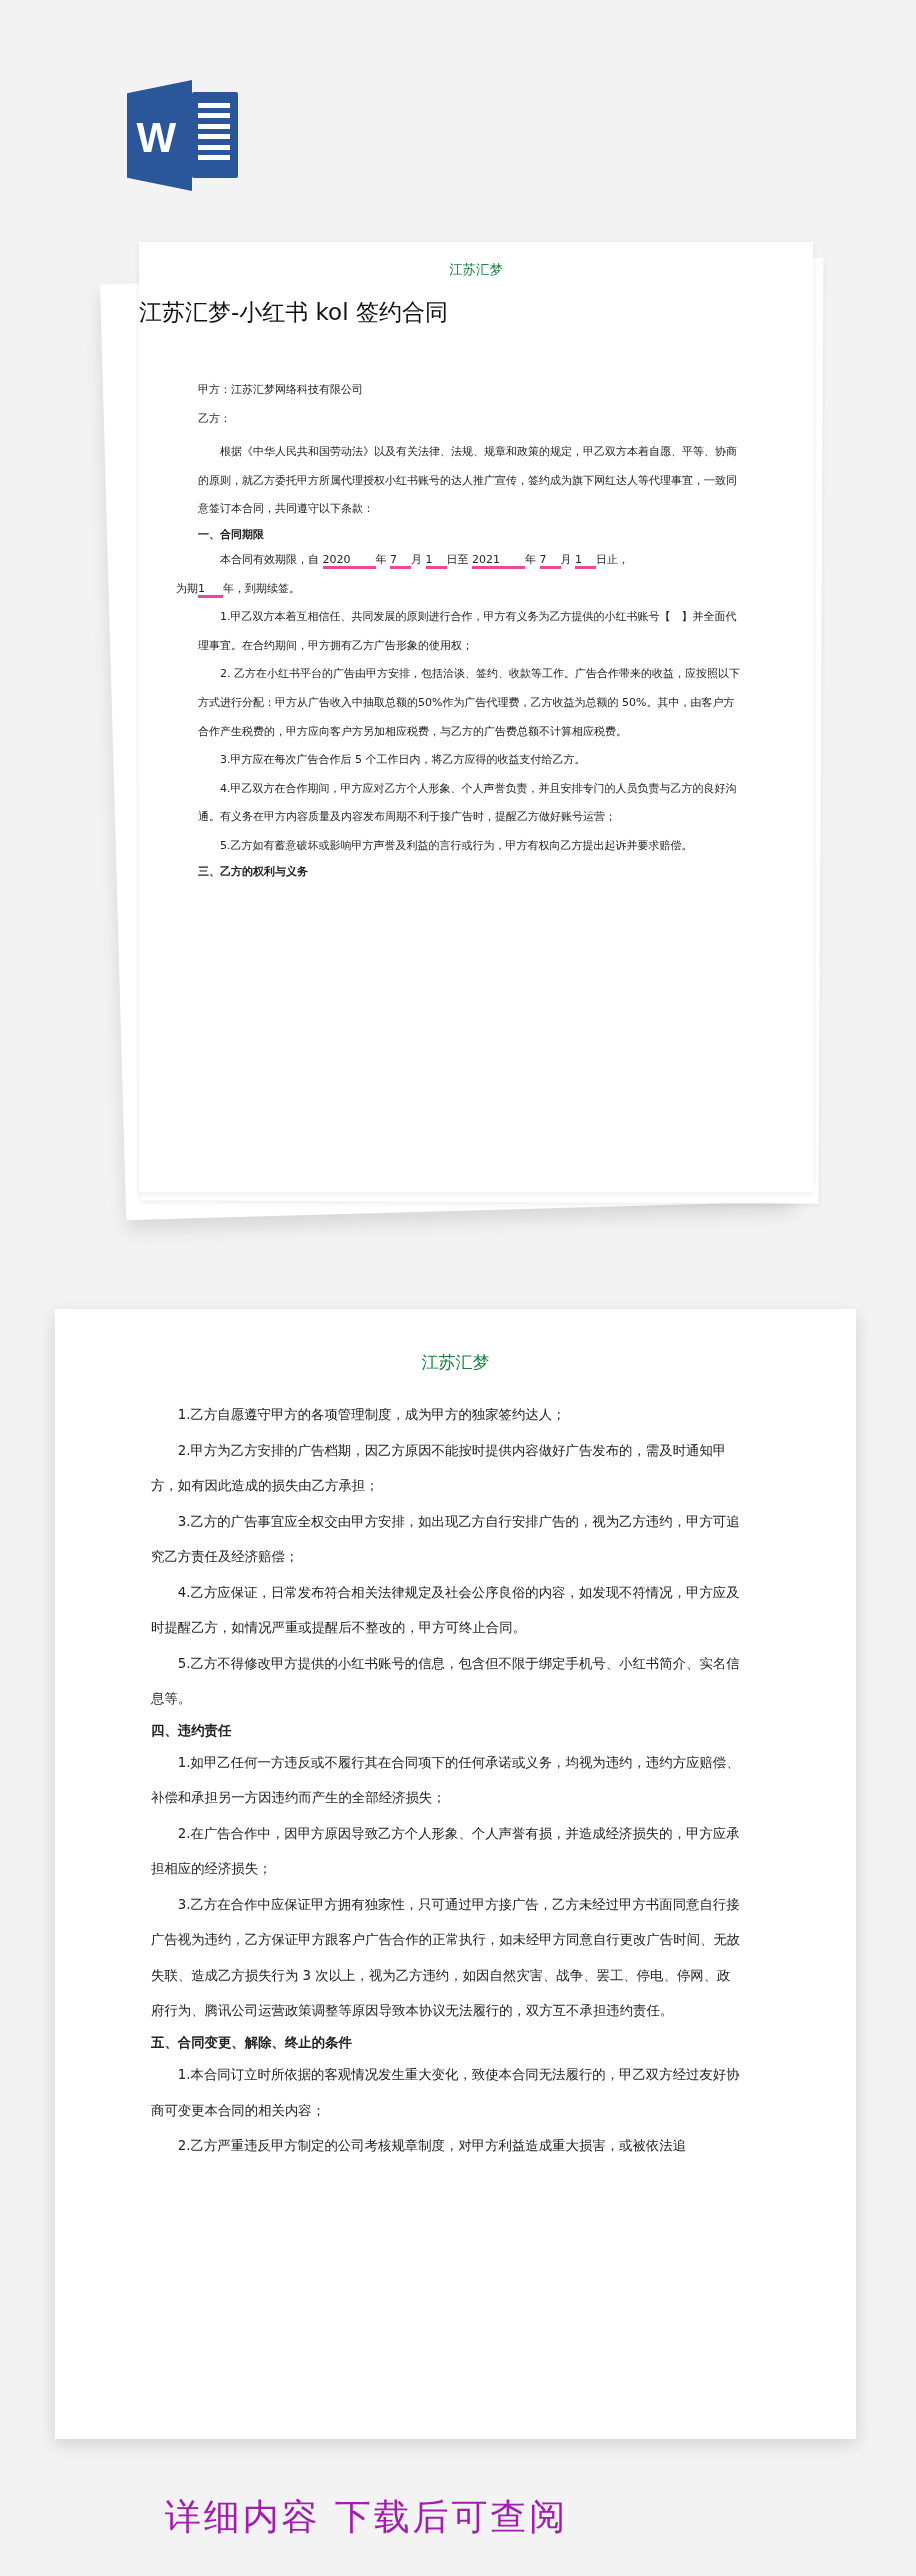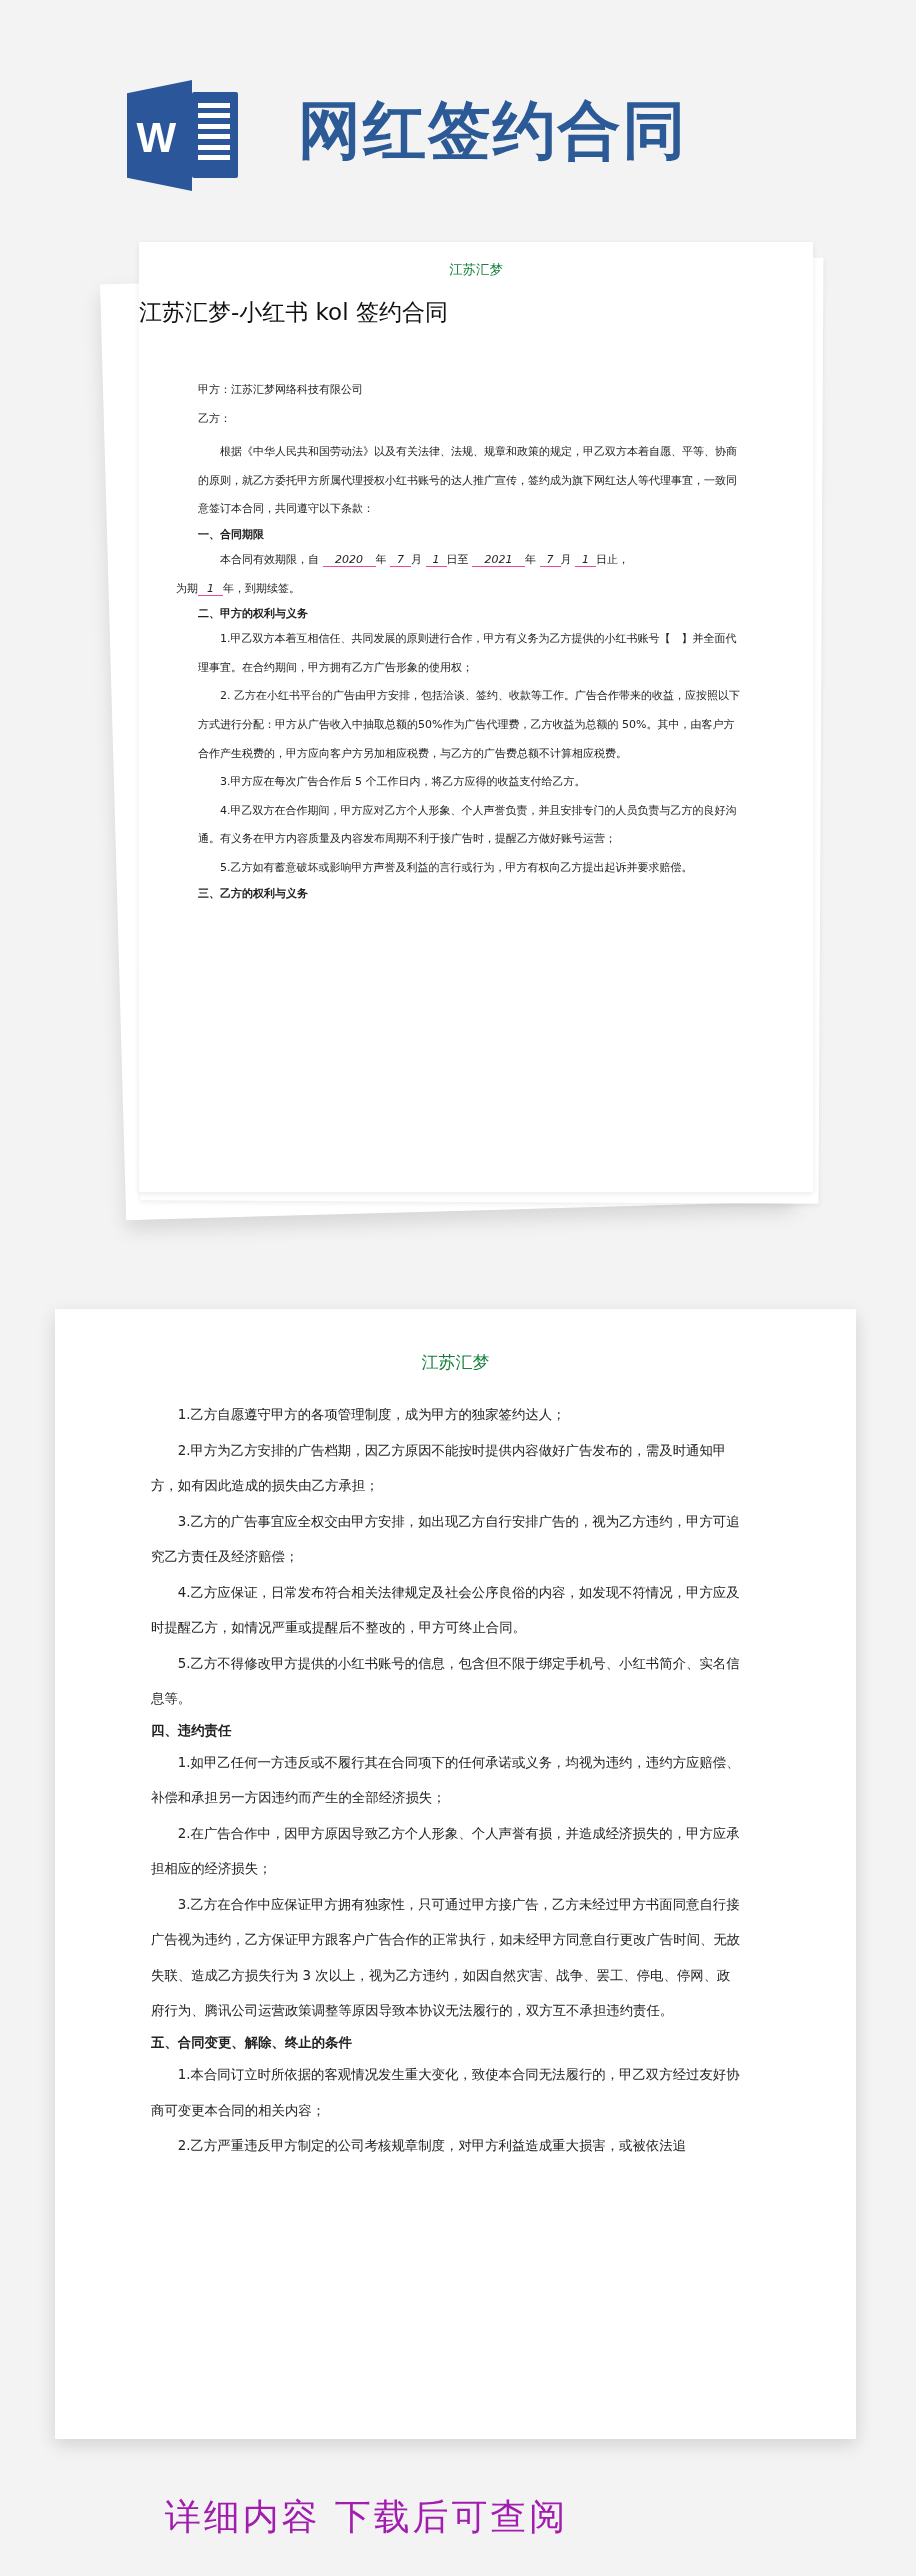--- a/index.html
+++ b/index.html
@@ -50,21 +50,21 @@
   }
   .page1 .body { position: absolute; left: 59px; right: 69px; top: 134px; font-size: 11px; }
   .page2 .page-header { position: absolute; left: 0; right: 0; top: 42px; font-size: 17px; }
   .page2 .body { position: absolute; left: 96px; right: 115px; top: 88px; font-size: 13.4px; }
   .p { margin: 0; line-height: 2.65; }
   .page1 .p { line-height: 2.6; }
   .indent { text-indent: 2em; }
   .party { line-height: 1.5; }
   .h { font-weight: bold; line-height: 2.0; margin: 0; }
   .page2 .h { line-height: 2.1; }
-  .u { display: inline-block; border-bottom: 1px solid #ec4899; text-align: center; text-indent: 0; line-height: 1.2; font-style: italic; }
+  .u { display: inline-block; border-bottom: 3px solid #ec4899; text-align: left; text-indent: 0; line-height: 1.2; }
   .footer-note {
     position: absolute; left: 0; width: 733px; top: 2493px; text-align: center;
     font-size: 36px; color: #a21caf; letter-spacing: 2.9px; font-weight: 300;
   }
 </style>
 </head>
 <body>
 
 <div class="header">
   <div class="word-icon">
@@ -74,21 +74,20 @@
         <span></span>
         <span></span>
         <span></span>
         <span></span>
         <span></span>
     </div>
     <div class="front">
       <b>W</b>
     </div>
   </div>
-  <h1 class="banner-title">网红签约合同</h1>
 </div>
 
 <div class="sheet sheet-back1"></div>
 <div class="sheet sheet-back2"></div>
 
 <div class="sheet page1">
   <div class="page-header">江苏汇梦</div>
   <h2 class="doc-title">江苏汇梦-小红书 kol 签约合同</h2>
   <div class="body">
     <p class="p party">甲方：江苏汇梦网络科技有限公司</p>
@@ -98,21 +97,20 @@
     <p class="p indent">
       <span>本合同有效期限，自</span>
       <span class="u" style="width:53px;">2020</span><span>年</span>
       <span class="u" style="width:21px;">7</span><span>月</span>
       <span class="u" style="width:21px;">1</span><span>日至</span>
       <span class="u" style="width:53px;">2021</span><span>年</span>
       <span class="u" style="width:21px;">7</span><span>月</span>
       <span class="u" style="width:21px;">1</span><span>日止，</span><br>
       <span style="margin-left:-2em;">为期</span><span class="u" style="width:25px;">1</span><span>年，到期续签。</span>
     </p>
-    <p class="h">二、甲方的权利与义务</p>
     <p class="p indent">1.甲乙双方本着互相信任、共同发展的原则进行合作，甲方有义务为乙方提供的小红书账号【　】并全面代理事宜。在合约期间，甲方拥有乙方广告形象的使用权；</p>
     <p class="p indent">2. 乙方在小红书平台的广告由甲方安排，包括洽谈、签约、收款等工作。广告合作带来的收益，应按照以下方式进行分配：甲方从广告收入中抽取总额的50%作为广告代理费，乙方收益为总额的 50%。其中，由客户方合作产生税费的，甲方应向客户方另加相应税费，与乙方的广告费总额不计算相应税费。</p>
     <p class="p indent">3.甲方应在每次广告合作后 5 个工作日内，将乙方应得的收益支付给乙方。</p>
     <p class="p indent">4.甲乙双方在合作期间，甲方应对乙方个人形象、个人声誉负责，并且安排专门的人员负责与乙方的良好沟通。有义务在甲方内容质量及内容发布周期不利于接广告时，提醒乙方做好账号运营；</p>
     <p class="p indent">5.乙方如有蓄意破坏或影响甲方声誉及利益的言行或行为，甲方有权向乙方提出起诉并要求赔偿。</p>
     <p class="h">三、乙方的权利与义务</p>
   </div>
 </div>
 
 <div class="sheet page2">

